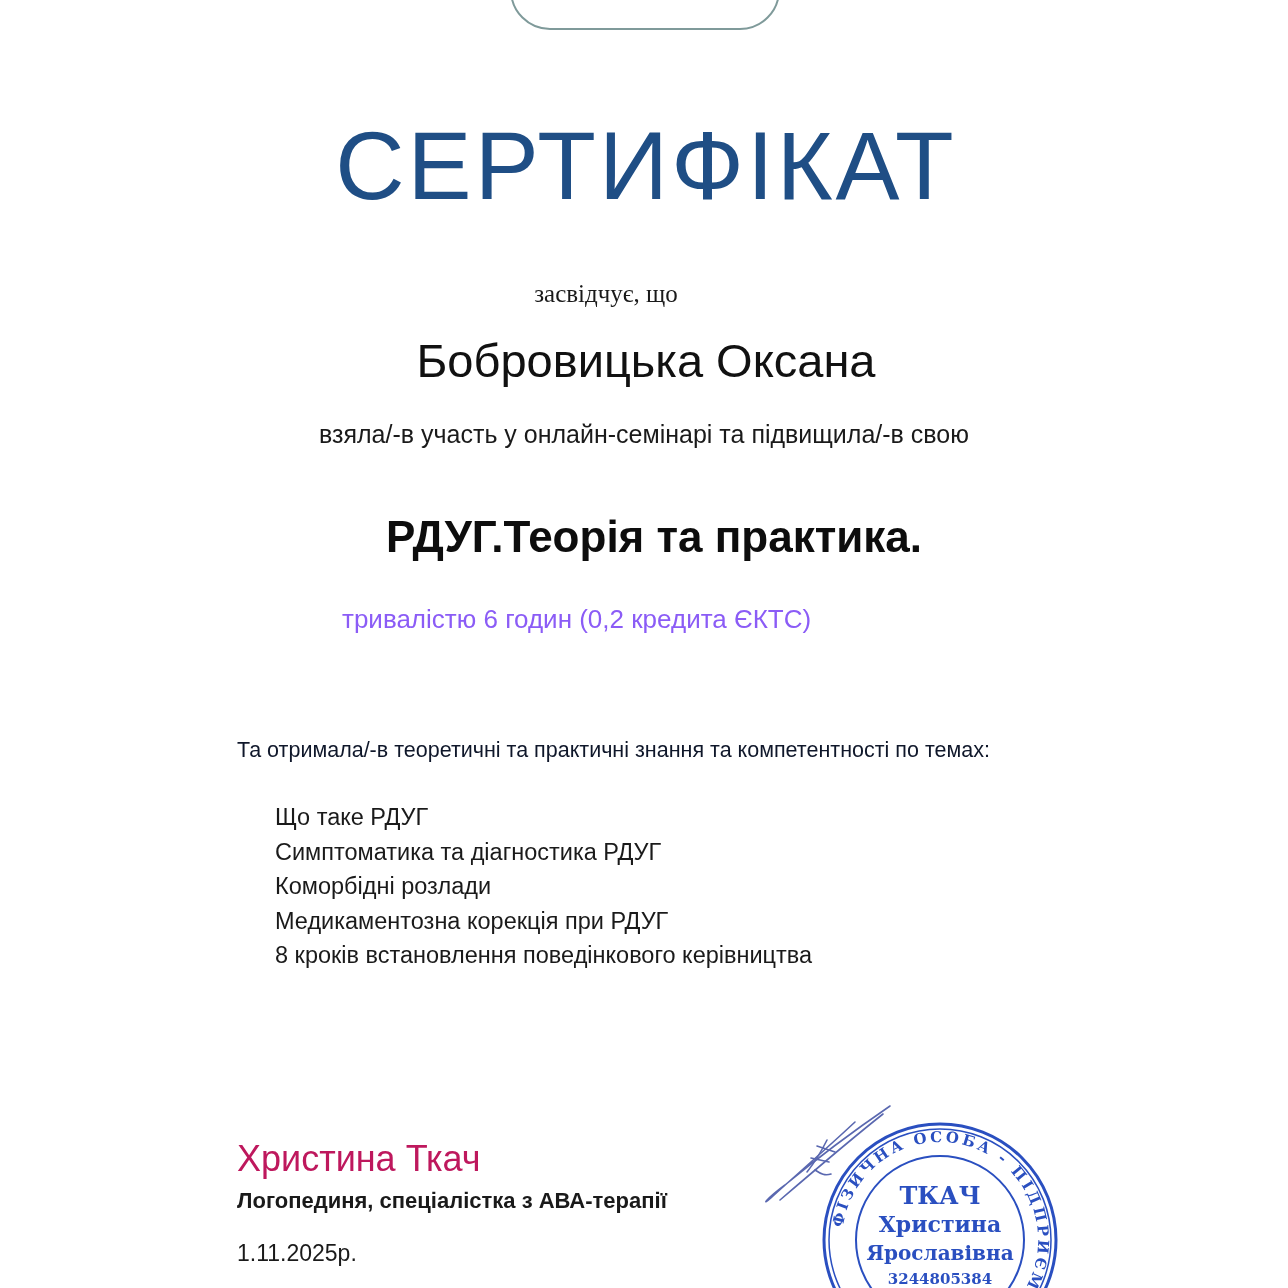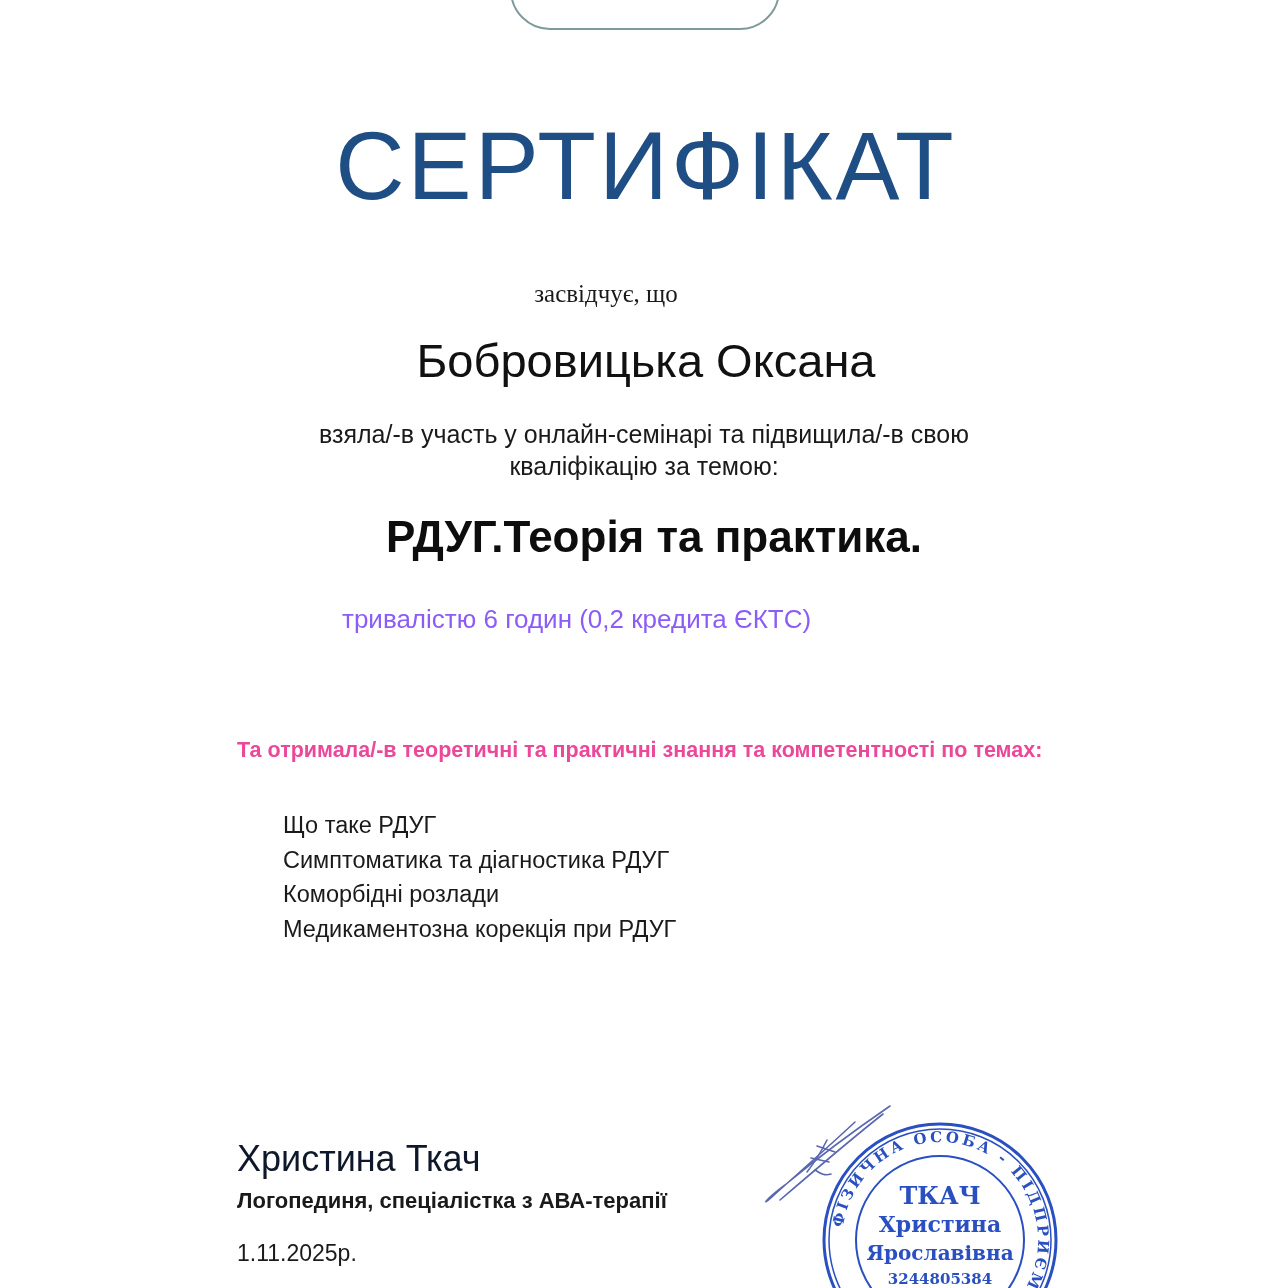--- a/index.html
+++ b/index.html
@@ -85,45 +85,45 @@
       left: 342px;
       top: 604px;
       font-size: 26px;
       color: #8b5cf6;
     }
     .competences-heading {
       position: absolute;
       left: 237px;
       top: 738px;
       font-size: 21.5px;
-      font-weight: 700;
-      color: #ec4899;
+      font-weight: 400;
+      color: #0f172a;
       white-space: nowrap;
       text-align: right;
     }
     .topics-list {
       position: absolute;
       left: 271px;
       top: 796px;
-      margin: 12px;
+      margin: 4px;
       padding: 0;
       list-style: none;
     }
     .topics-list li {
       font-size: 23.5px;
       line-height: 34.5px;
       color: #1a1a1a;
       white-space: nowrap;
     }
     .signer-name {
       position: absolute;
       left: 237px;
       top: 1138px;
       font-size: 36px;
-      color: #0f172a;
+      color: #be185d;
     }
     .signer-role {
       position: absolute;
       left: 237px;
       top: 1188px;
       font-size: 22px;
       color: #1a1a1a;
       font-weight: bold;
     }
     .issue-date {
@@ -154,34 +154,34 @@
 <div class="top-badge"></div>
 
 <div class="title">СЕРТИФІКАТ</div>
 
 <div class="certifies">засвідчує, що</div>
 
 <div class="recipient">Бобровицька Оксана</div>
 
 <div class="participation">
   <div>взяла/-в участь у онлайн-семінарі та підвищила/-в свою</div>
-  <div>кваліфікацію за темою:</div>
 </div>
 
 <div class="topic">РДУГ.Теорія та практика.</div>
 
 <div class="duration">тривалістю 6 годин (0,2 кредита ЄКТС)</div>
 
 <div class="competences-heading">Та отримала/-в теоретичні та практичні знання та компетентності по темах:</div>
 
 <ul class="topics-list">
   <li>Що таке РДУГ</li>
   <li>Симптоматика та діагностика РДУГ</li>
   <li>Коморбідні розлади</li>
   <li>Медикаментозна корекція при РДУГ</li>
+  <li>8 кроків встановлення поведінкового керівництва</li>
 </ul>
 
 <div class="signer-name">Христина Ткач</div>
 <div class="signer-role">Логопединя, спеціалістка з АВА-терапії</div>
 <div class="issue-date">1.11.2025р.</div>
 
 <svg class="signature" viewBox="0 0 150 110">
   <g fill="none" stroke="#5a68b0" stroke-width="1.6" stroke-linecap="round">
     <path d="M135 6 C 100 30, 60 60, 30 85 C 10 100, 5 108, 18 96 C 40 76, 70 50, 100 22"></path>
     <path d="M128 14 C 95 40, 60 70, 25 100"></path>

